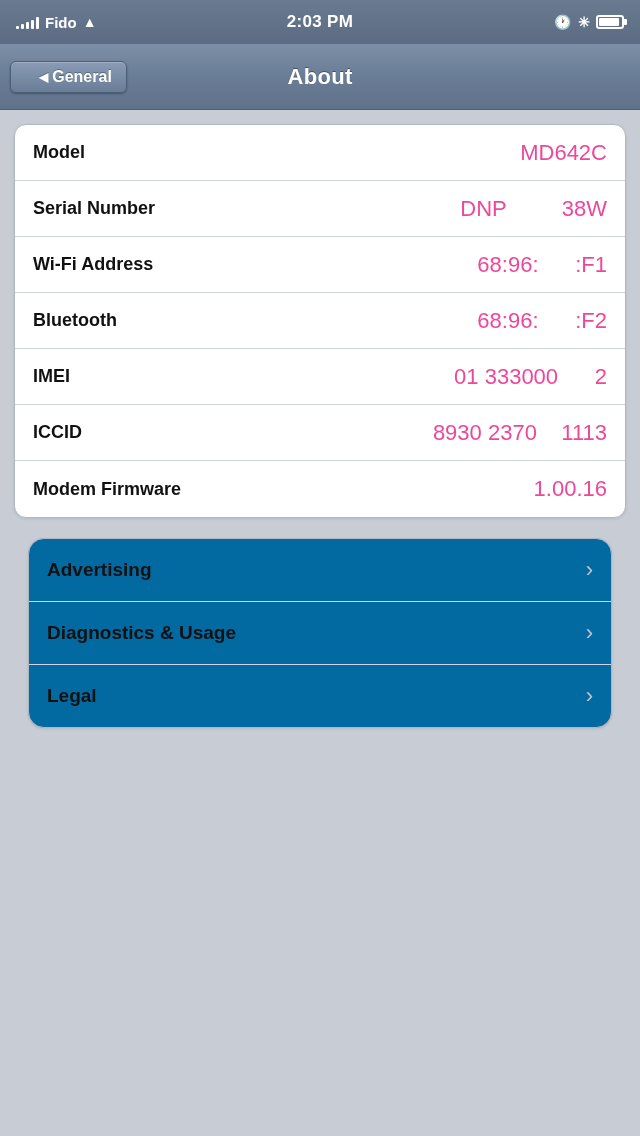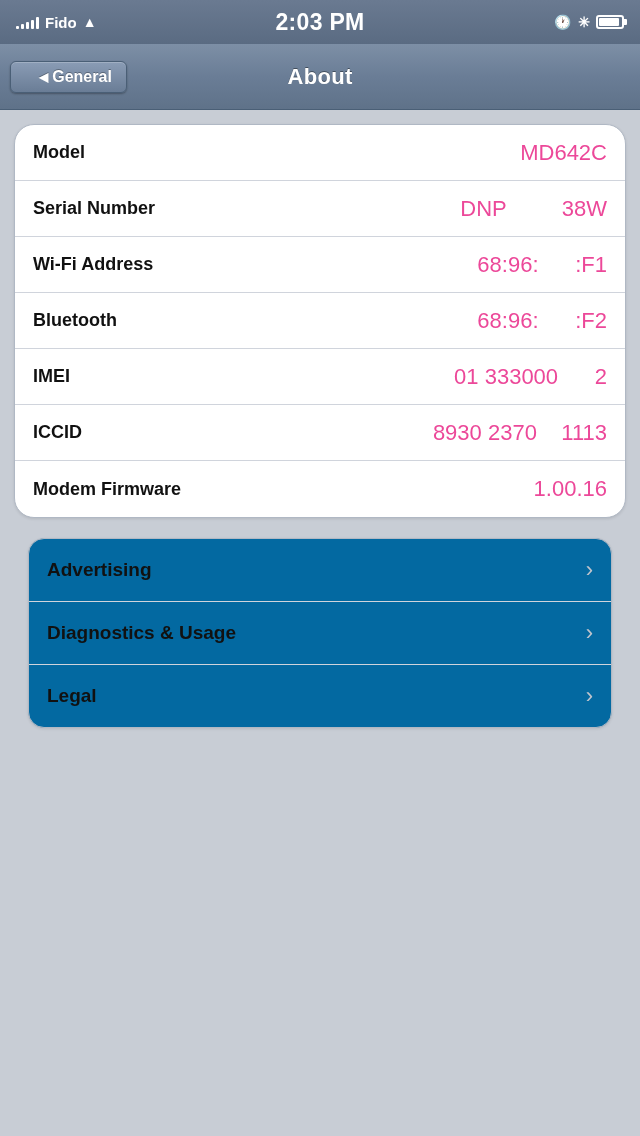--- a/index.html
+++ b/index.html
@@ -45,21 +45,21 @@
       width: 3px;
       background: white;
       border-radius: 1px;
     }
 
     .wifi-icon {
       font-size: 14px;
     }
 
     .status-center {
-      font-size: 23px;
+      font-size: 17px;
       font-weight: 600;
       letter-spacing: 0.3px;
     }
 
     .status-right {
       display: flex;
       align-items: center;
       gap: 6px;
       min-width: 120px;
       justify-content: flex-end;
@@ -141,21 +141,21 @@
     
     .page-content {
       background: #c8cdd5;
       padding: 14px 0;
     }
 
     
     .info-table {
       background: white;
       margin: 0 14px 20px;
-      border-radius: 20px;
+      border-radius: 12px;
       border: 1px solid #b0b8c4;
       overflow: hidden;
       box-shadow: 0 1px 3px rgba(0,0,0,0.1);
     }
 
     .info-row {
       display: flex;
       align-items: center;
       justify-content: space-between;
       padding: 14px 18px;

